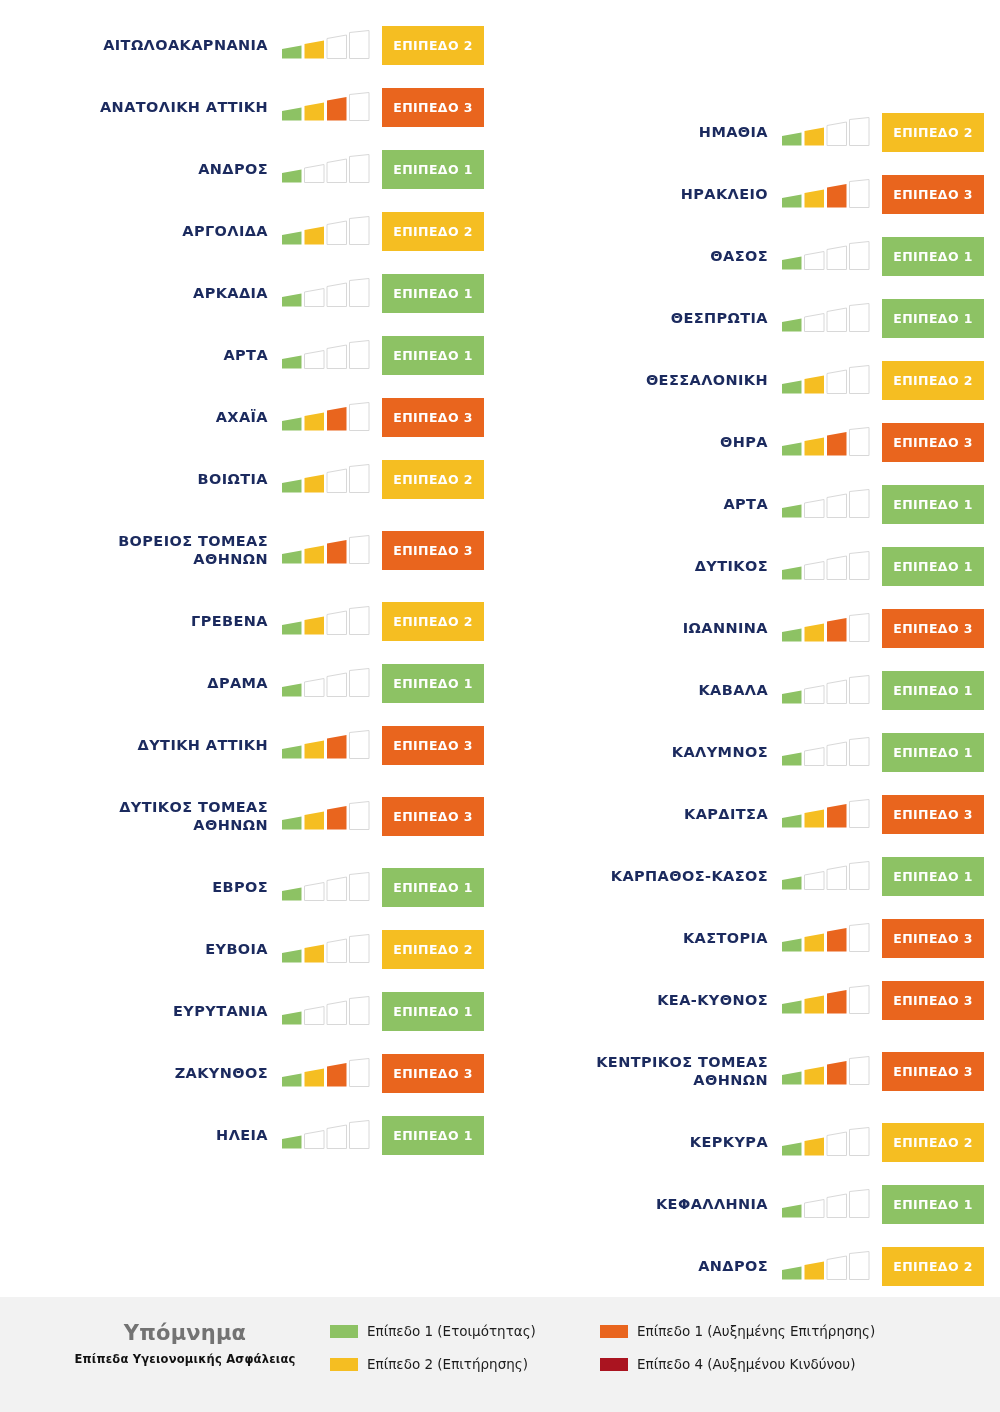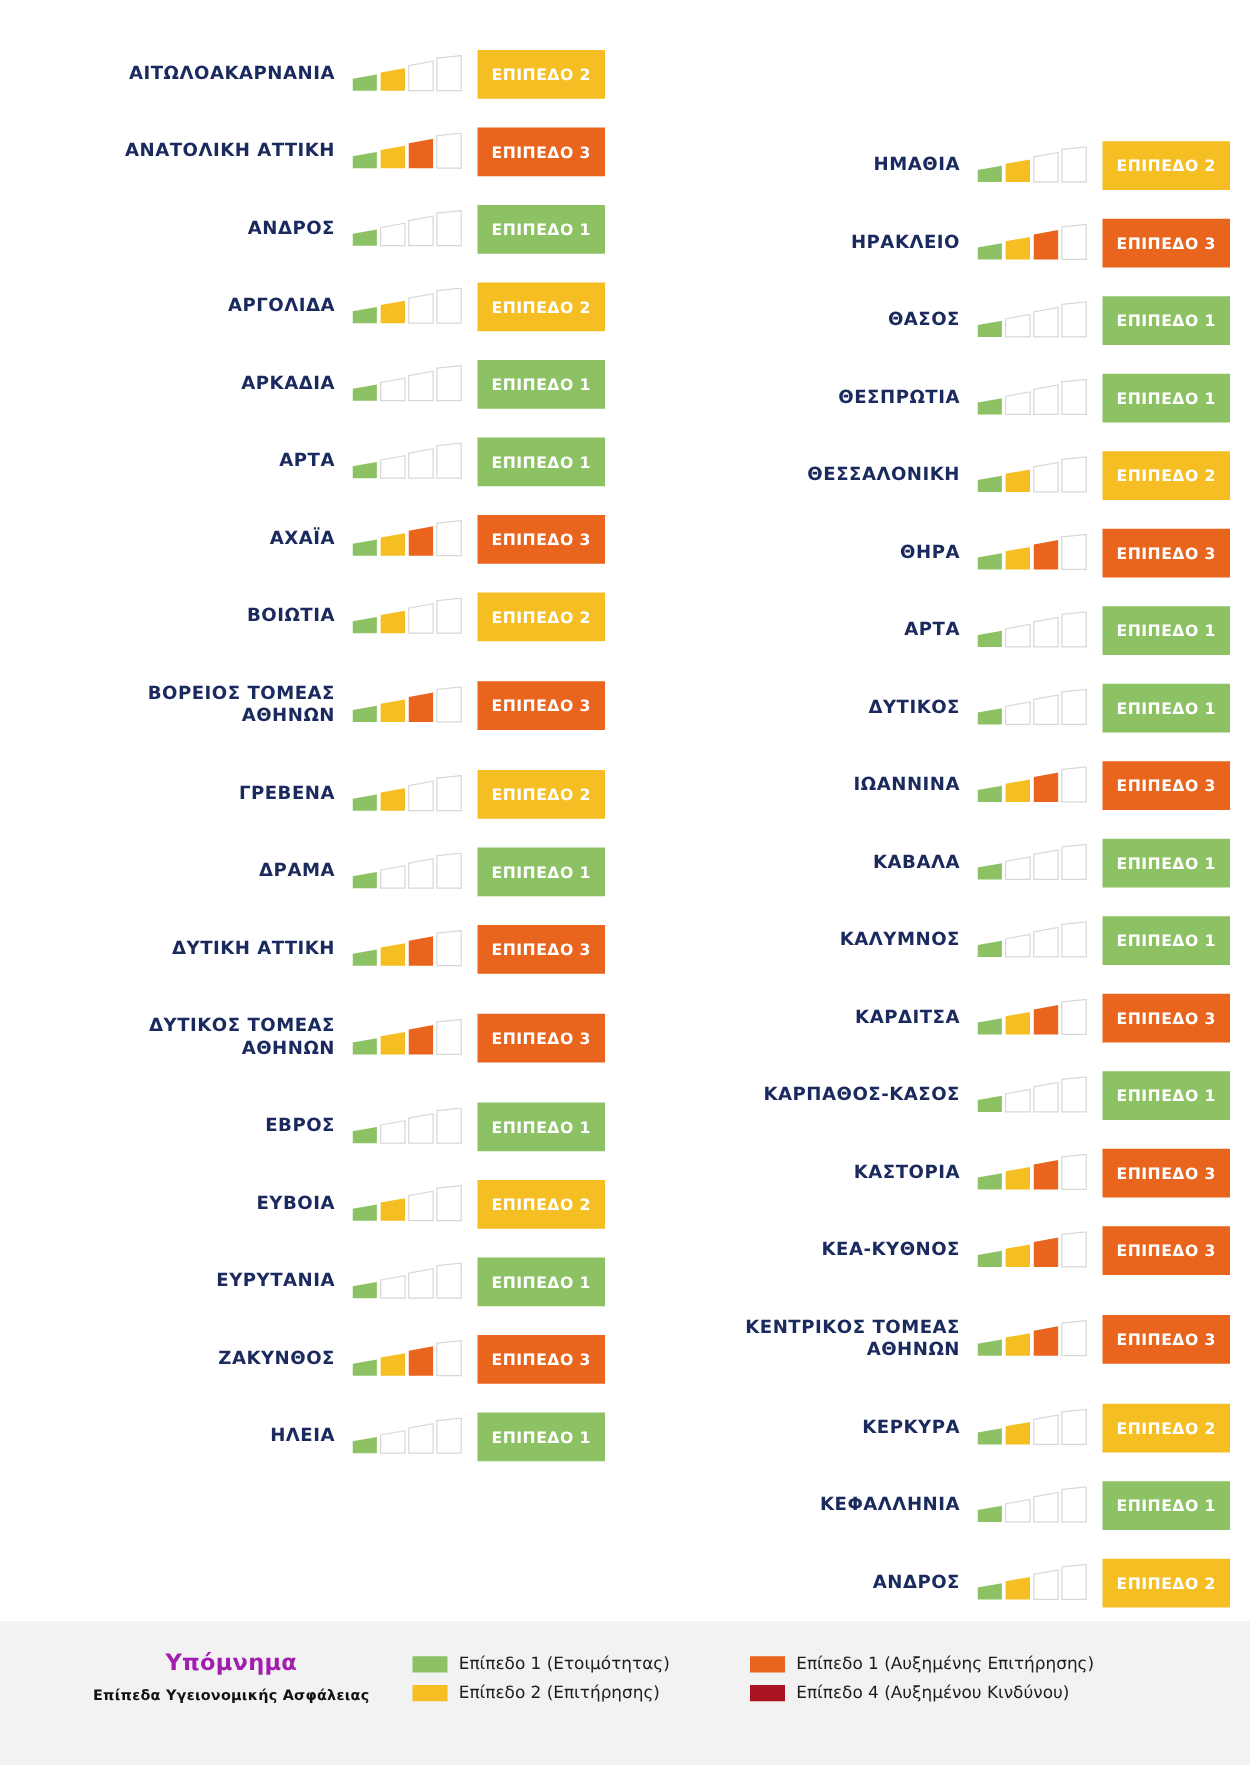--- a/index.html
+++ b/index.html
@@ -25,21 +25,21 @@
     top: 0;
     left: 0;
     width: 1000px;
     height: 1297px;
     display: flex;
     flex-direction: row;
   }
 
   .column {
     width: 500px;
-    padding-top: 28px;
+    padding-top: 14px;
     display: flex;
     flex-direction: column;
   }
 
   .col-left  { padding-left: 30px; padding-right: 16px; }
   .col-right { padding-left: 30px; padding-right: 16px; justify-content: flex-end; }
 
   
   .region-row {
     display: flex;
@@ -101,42 +101,42 @@
     align-items: flex-start;
   }
 
   .legend-title-block {
     width: 330px;
     padding-left: 40px;
     padding-top: 24px;
     text-align: center;
   }
   .legend-title {
-    color: #a21caf;
-    font-size: 18px;
+    color: #737373;
+    font-size: 21px;
     font-weight: bold;
     letter-spacing: 0.2px;
     line-height: 1.15;
   }
   .legend-subtitle {
     color: #111111;
     font-size: 11.5px;
     font-weight: bold;
     letter-spacing: 0.2px;
     margin-top: 7px;
   }
 
   .legend-cols {
     flex: 1 1 auto;
     padding-top: 26px;
     display: flex;
     flex-direction: row;
     gap: 0px;
   }
-  .legend-col { display: flex; flex-direction: column; gap: 7px; }
+  .legend-col { display: flex; flex-direction: column; gap: 17px; }
   .legend-col-1 { width: 270px; }
   .legend-col-2 { width: 330px; }
 
   .legend-item {
     display: flex;
     flex-direction: row;
     align-items: center;
   }
   .legend-swatch {
     width: 28px;

